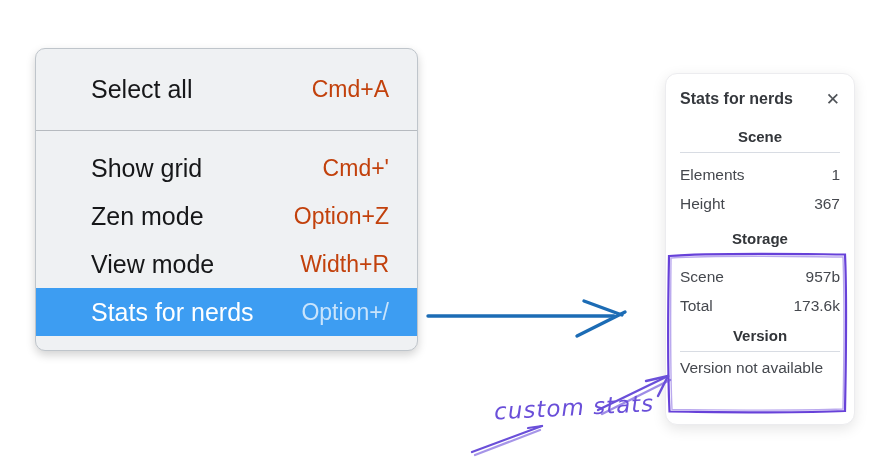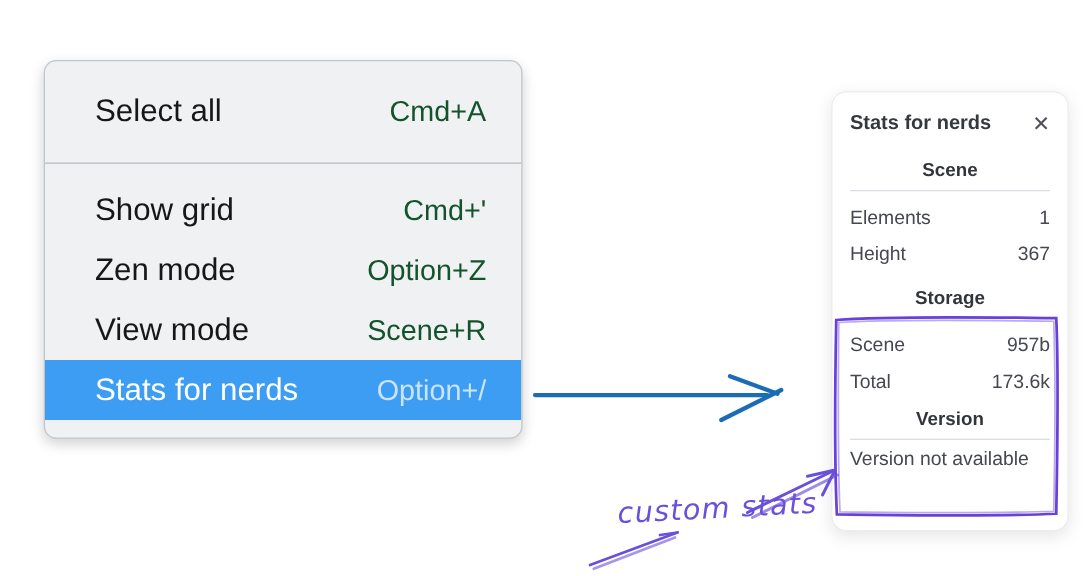--- a/index.html
+++ b/index.html
@@ -22,22 +22,22 @@
     box-shadow:0 4px 10px rgba(0,0,0,0.18);
     overflow:hidden;
   }
   .menu-item{
     display:flex;justify-content:space-between;align-items:center;
     height:48px;
     padding:0 28px 0 40px;
     cursor:default;
   }
   .menu-group-top .menu-item{height:81px;}
-  .mi-label{font-size:25px;color:#161719;}
-  .mi-shortcut{font-size:23px;color:#14532d;}
+  .mi-label{font-size:25px;color:#161719;margin-left:15px;}
+  .mi-shortcut{font-size:23px;color:#c2410c;}
   .menu-divider{height:1px;background:#b6babf;}
   .menu-group-bottom{padding:13px 0 14px;}
   .menu-item.active{background:var(--menu-highlight,#3d9df2);}
   .menu-item.active .mi-label{color:#ffffff;}
   .menu-item.active .mi-shortcut{color:rgba(255,255,255,0.72);}
 
   
   .blue-arrow{position:absolute;left:424px;top:294px;}
 
   
@@ -95,21 +95,21 @@
       <div class="menu-item">
         <span class="mi-label">Show grid</span>
         <span class="mi-shortcut">Cmd+'</span>
       </div>
       <div class="menu-item">
         <span class="mi-label">Zen mode</span>
         <span class="mi-shortcut">Option+Z</span>
       </div>
       <div class="menu-item">
         <span class="mi-label">View mode</span>
-        <span class="mi-shortcut">Scene+R</span>
+        <span class="mi-shortcut">Width+R</span>
       </div>
       <div class="menu-item active">
         <span class="mi-label">Stats for nerds</span>
         <span class="mi-shortcut">Option+/</span>
       </div>
     </div>
   </div>
 
   <svg class="blue-arrow" width="210" height="48" viewBox="0 0 210 48">
     <g stroke="var(--blue-arrow,#1c6cb5)" stroke-width="3.4" fill="none" stroke-linecap="round">

